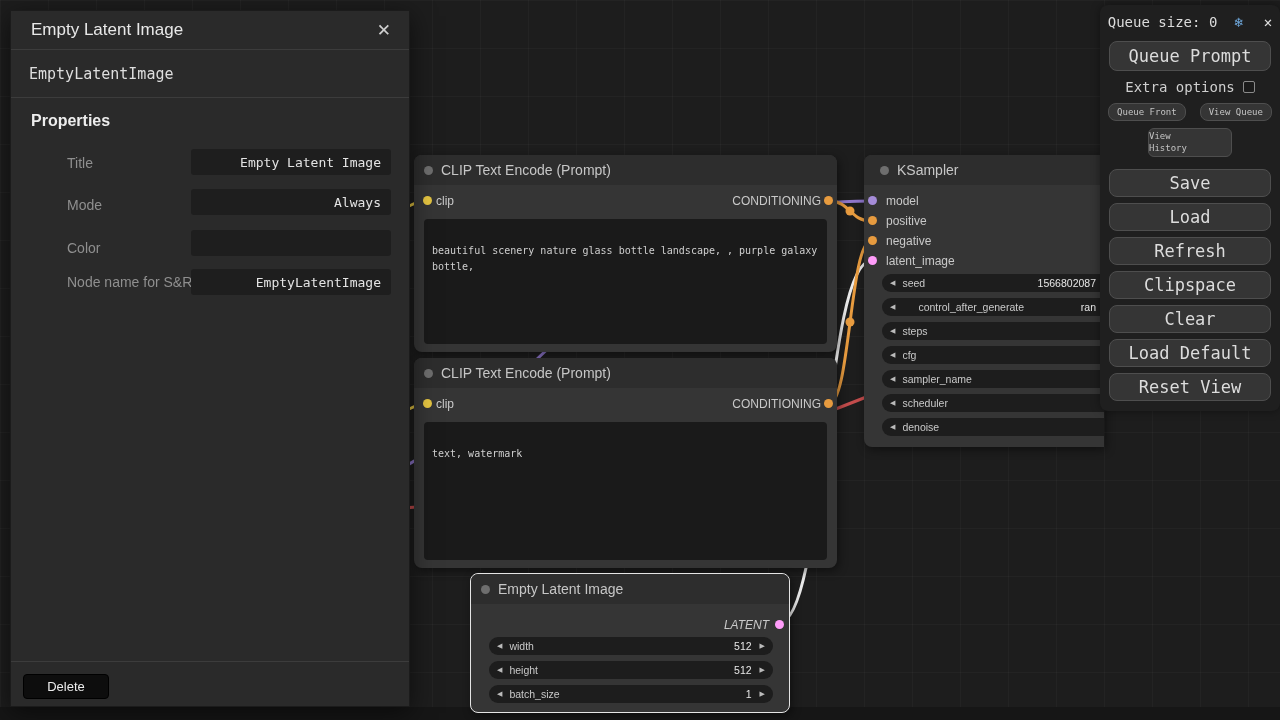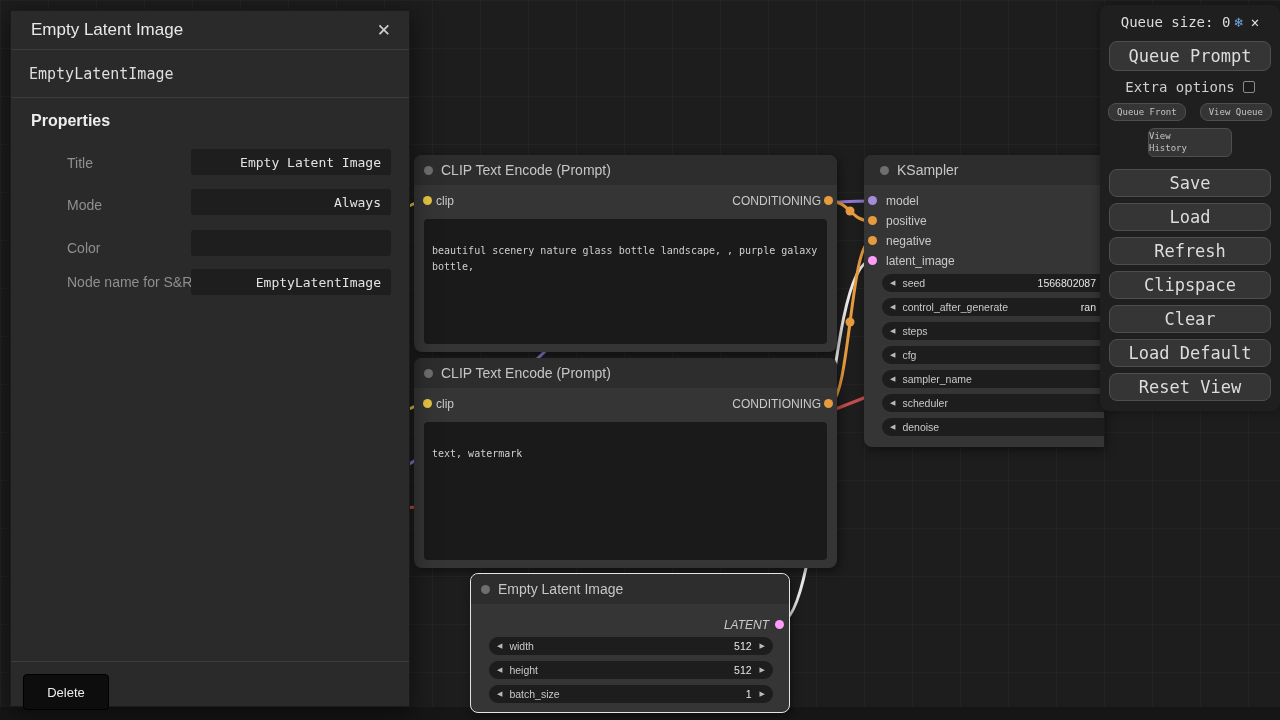--- a/index.html
+++ b/index.html
@@ -70,32 +70,32 @@
     font-size:15px; color:#dedede; }
   .pd-heading { position:absolute; left:20px; top:101px; font-size:16px; font-weight:bold; color:#ededed; }
   .pd-label { position:absolute; left:20px; font-size:14px; color:#8f8f8f; width:150px; line-height:1.45;margin-left:36px; }
   .pd-input {
     position:absolute; left:180px; width:200px; height:26px; background:#1e1e1e; border-radius:3px;
     display:flex; align-items:center; justify-content:flex-end; padding:0 10px;
     font-family:"DejaVu Sans Mono",monospace; font-size:13px; color:#e3e3e3;
   }
   .pd-footer { position:absolute; left:0; right:0; top:650px; bottom:0; border-top:1px solid #3c3c3c; }
   .pd-delete {
-    position:absolute; left:12px; top:12px; width:86px; height:36px; background:#0d0d0d; border:1px solid #000;
+    position:absolute; left:12px; top:12px; width:86px; height:25px; background:#0d0d0d; border:1px solid #000;
     border-radius:4px; color:#ececec; font-size:13px; display:flex; align-items:center; justify-content:center;
     cursor:pointer;
   }
 
   
   .menu {
     position:absolute; left:1100px; top:5px; width:180px; z-index:40; background:#1f1f1f;
     border-radius:8px; box-shadow:0 0 10px rgba(0,0,0,0.4); padding:6px 6px 10px 6px;
     font-family:"DejaVu Sans Mono",monospace; color:#dcdcdc;
   }
-  .menu-header { display:flex; align-items:center; justify-content:center; gap:4px; height:22px; font-size:14px; }
+  .menu-header { display:flex; align-items:center; justify-content:center; gap:17px; height:22px; font-size:14px; }
   .snow { color:#6fa8dc; font-size:14px; cursor:pointer; }
   .mclose { color:#e0e0e0; font-size:14px; cursor:pointer; margin-left:4px; }
   .mbtn {
     display:flex; align-items:center; justify-content:center; height:28px; margin:6px 3px 0 3px;
     background:#353535; border:1px solid #4e4e4e; border-radius:8px; font-size:17px; color:#dcdcdc; cursor:pointer;
   }
   .mbtn.big { height:30px; font-size:17px; margin-top:8px; }
   .extra-row { display:flex; align-items:center; justify-content:center; gap:8px; margin-top:8px; font-size:14px; color:#cfcfcf; }
   .chk { width:12px; height:12px; border:1px solid #8a8a8a; background:#1b1b1b; border-radius:2px; cursor:pointer; }
   .small-row { display:flex; justify-content:center; gap:14px; margin-top:8px; }
@@ -175,21 +175,21 @@
     <div class="iorow" style="top:96px;">
       <span class="port pink" style="left:4px;"></span>
       <span class="iolabel-in">latent_image</span>
     </div>
 
     <div class="pill cut" style="left:18px;right:0;top:119px;">
       <span class="warr">◀</span>
       <span class="wlabel">seed</span>
       <span class="wvalue">1566802087</span>
     </div>
-    <div class="pill cut" style="left:18px;right:0;top:143px;">
+    <div class="pill cut" style="left:18px;right:0;top:143px;gap:16px;">
       <span class="warr">◀</span>
       <span class="wlabel">control_after_generate</span>
       <span class="wvalue">ran</span>
     </div>
     <div class="pill cut" style="left:18px;right:0;top:167px;">
       <span class="warr">◀</span>
       <span class="wlabel">steps</span>
       <span class="wvalue"></span>
     </div>
     <div class="pill cut" style="left:18px;right:0;top:191px;">

